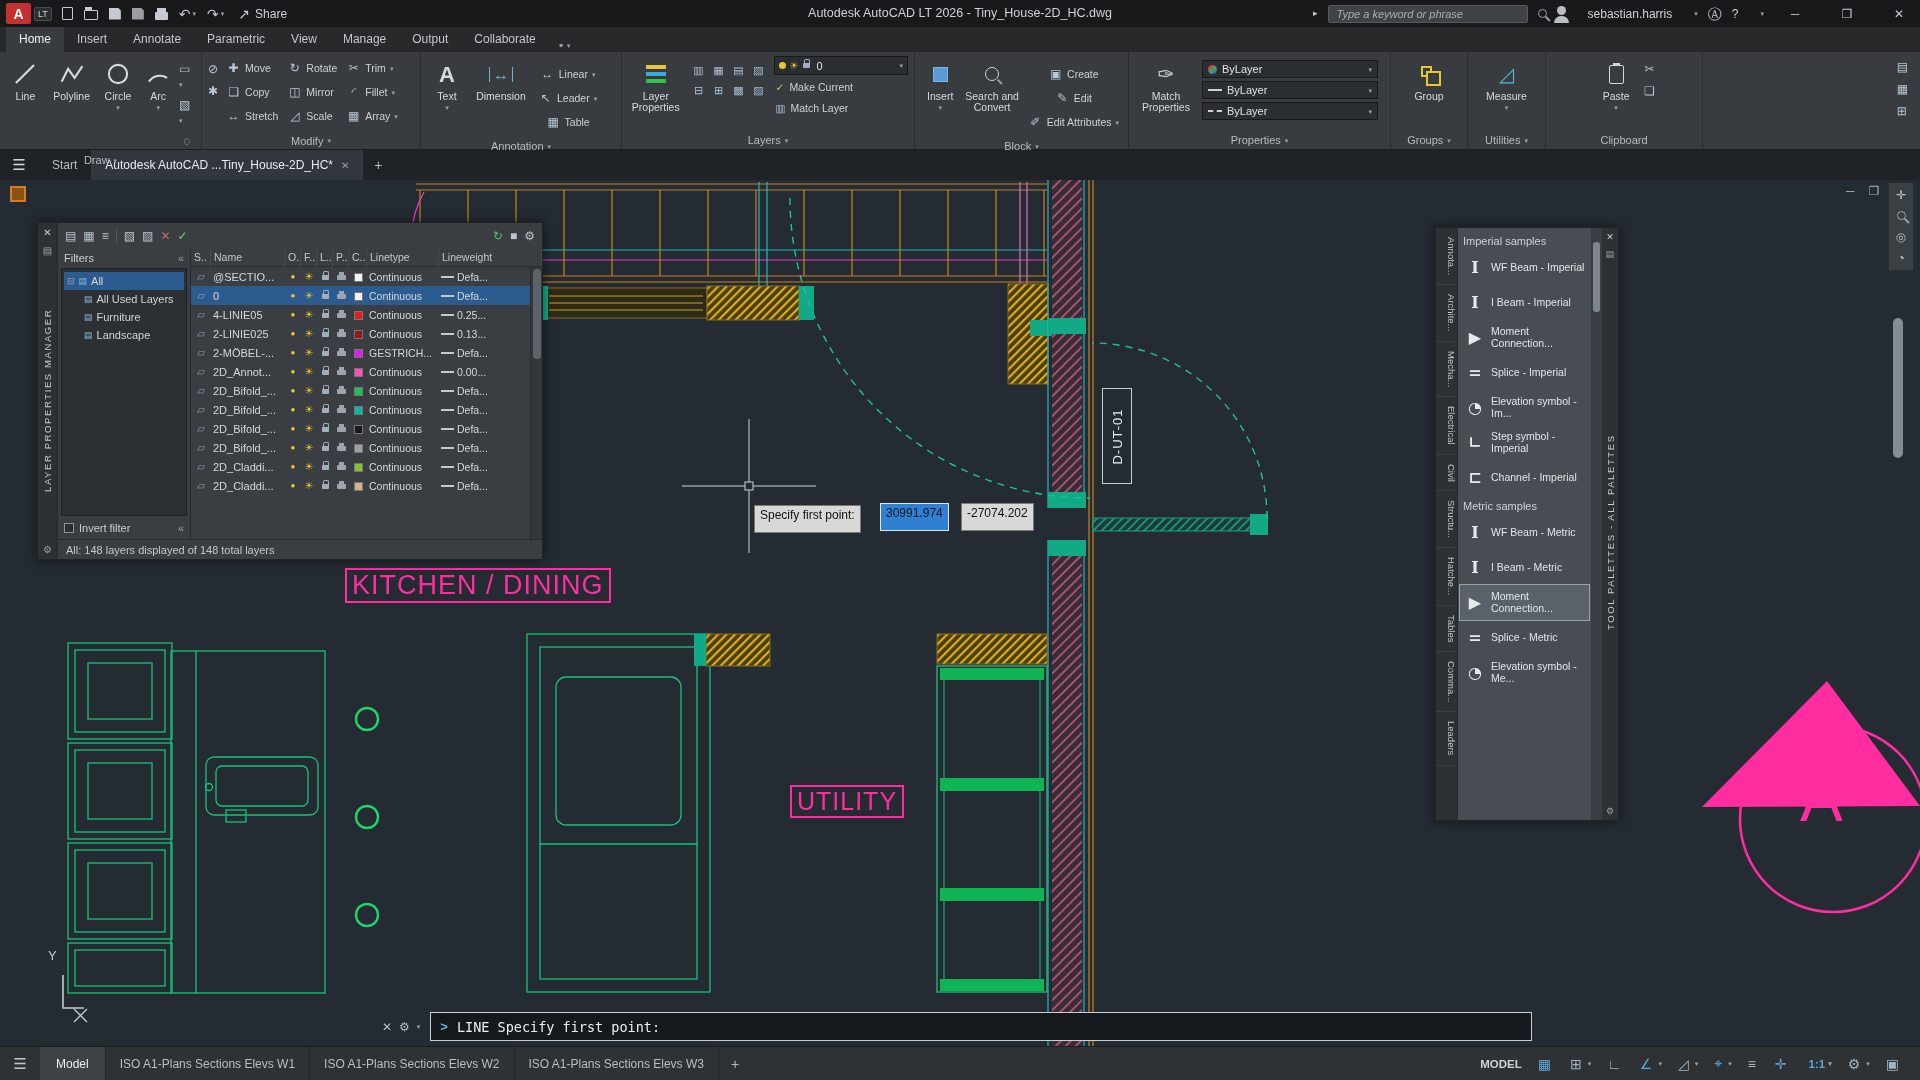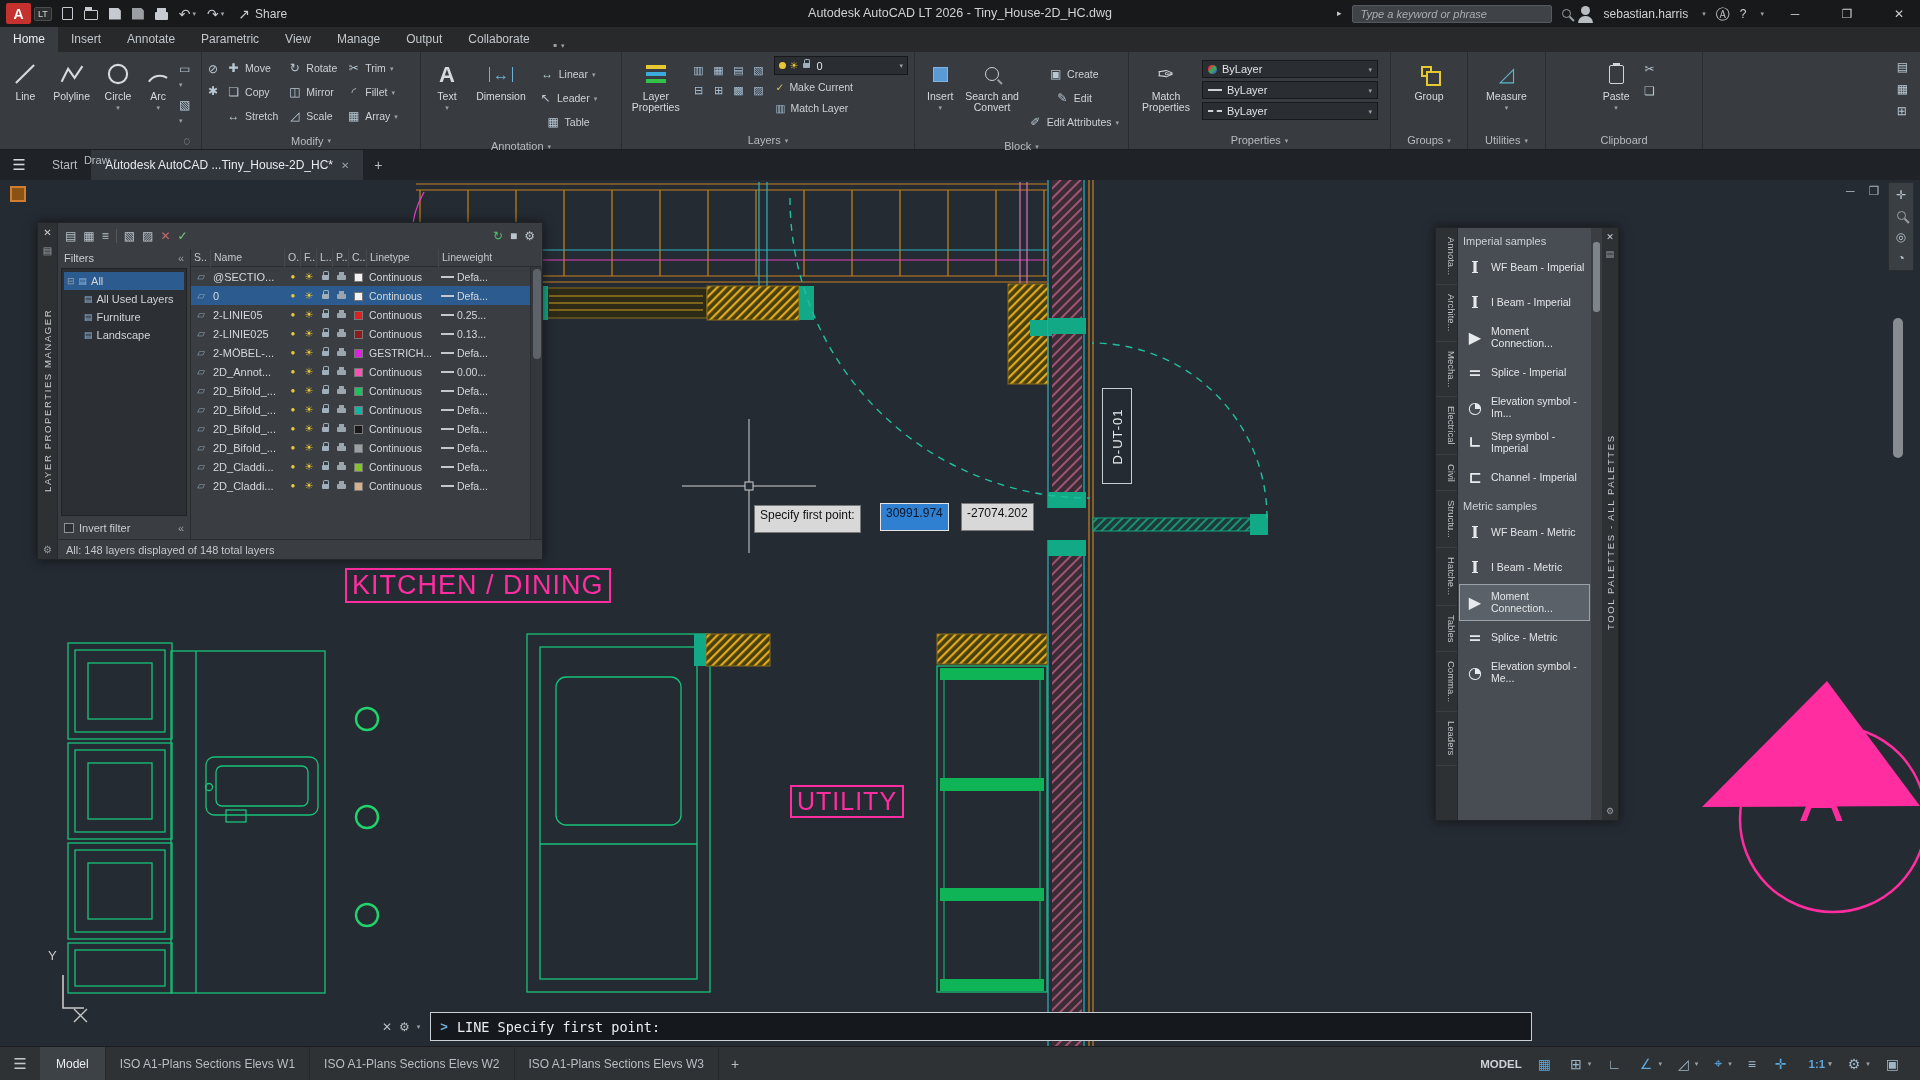--- a/index.html
+++ b/index.html
@@ -30,25 +30,25 @@
   .i-open::before{content:"";position:absolute;top:-4px;left:0;width:7px;height:2.5px;background:#c5cbd0}
   .i-save{width:12px;height:12px;background:#c5cbd0;clip-path:polygon(0 0,75% 0,100% 25%,100% 100%,0 100%);display:inline-block}
   .i-print{width:13px;height:8px;background:#c5cbd0;border-radius:1px;display:inline-block;position:relative;margin-top:4px}
   .i-print::before{content:"";position:absolute;top:-4px;left:2px;width:9px;height:4px;background:#c5cbd0}
   .u-glyph{font-size:14px;color:#c5cbd0;line-height:1}
   .share-btn{display:flex;align-items:center;gap:5px;color:#cfd3d6;font-size:12px;margin-left:14px}
   #tb-title{position:absolute;left:50%;transform:translateX(-50%);font-size:12.5px;color:#cfd3d6;line-height:27px;white-space:nowrap}
   #tb-right{position:absolute;right:0;top:0;height:27px;display:flex;align-items:center;gap:10px}
   #tb-search{width:200px;height:18px;background:#3f4246;border:1px solid #55585c;border-radius:2px;color:#c9ced2;font-size:11px;font-style:italic;padding:0 8px;outline:none}
   #tb-search::placeholder{color:#a9aeb2}
-  .tb-user{display:flex;align-items:center;gap:14px;color:#cfd3d6;font-size:12px}
+  .tb-user{display:flex;align-items:center;gap:22px;color:#cfd3d6;font-size:12px}
   .winbtn{width:42px;height:27px;display:grid;place-items:center;color:#c9ced2;font-size:12px}
 
   
-  #ribbontabs{height:25px;background:#27292b;display:flex;align-items:flex-end;position:relative;z-index:89}
+  #ribbontabs{height:25px;background:#27292b;display:flex;align-items:flex-end;padding-left:6px;position:relative;z-index:89}
   #rtabs-list{display:flex}
   .rtab{padding:0 13px;line-height:25px;font-size:12px;color:#c3c8cc}
   .rtab.active{background:#383c40;color:#eceff1}
   .rtab-extra{display:flex;align-items:center;gap:4px;padding:0 10px;color:#9aa0a6}
 
   
   #ribbon{height:98px;background:#383c40;display:flex;border-bottom:1px solid #1b1d1f;position:relative;z-index:88}
   .panel{border-right:1px solid #2a2d30;display:flex;flex-direction:column;flex:none}
   .panel-content{flex:1;display:flex;align-items:flex-start;padding:4px 6px;gap:5px}
   .panel-label{height:18px;font-size:11px;color:#b6bcc0;text-align:center;line-height:16px;display:flex;align-items:center;justify-content:center;gap:4px}
@@ -811,21 +811,21 @@
               <span class="c-i"><span class="printico"></span></span>
               <span class="c-i"><span class="swatch" style="background: rgb(242, 242, 242);"></span></span>
               <span class="c-lt">Continuous</span>
               <span class="c-lw">
                 <span class="lwline"></span>
                 <span>Defa...</span>
               </span>
             </div>
             <div class="lp-row">
               <span class="c-st">▱</span>
-              <span class="c-name">2-LINIE05</span>
+              <span class="c-name">4-LINIE05</span>
               <span class="c-i bulb">●</span>
               <span class="c-i sun">☀</span>
               <span class="c-i"><span class="lockico"></span></span>
               <span class="c-i"><span class="printico"></span></span>
               <span class="c-i"><span class="swatch" style="background: rgb(224, 32, 32);"></span></span>
               <span class="c-lt">Continuous</span>
               <span class="c-lw">
                 <span class="lwline"></span>
                 <span>0.25...</span>
               </span>

